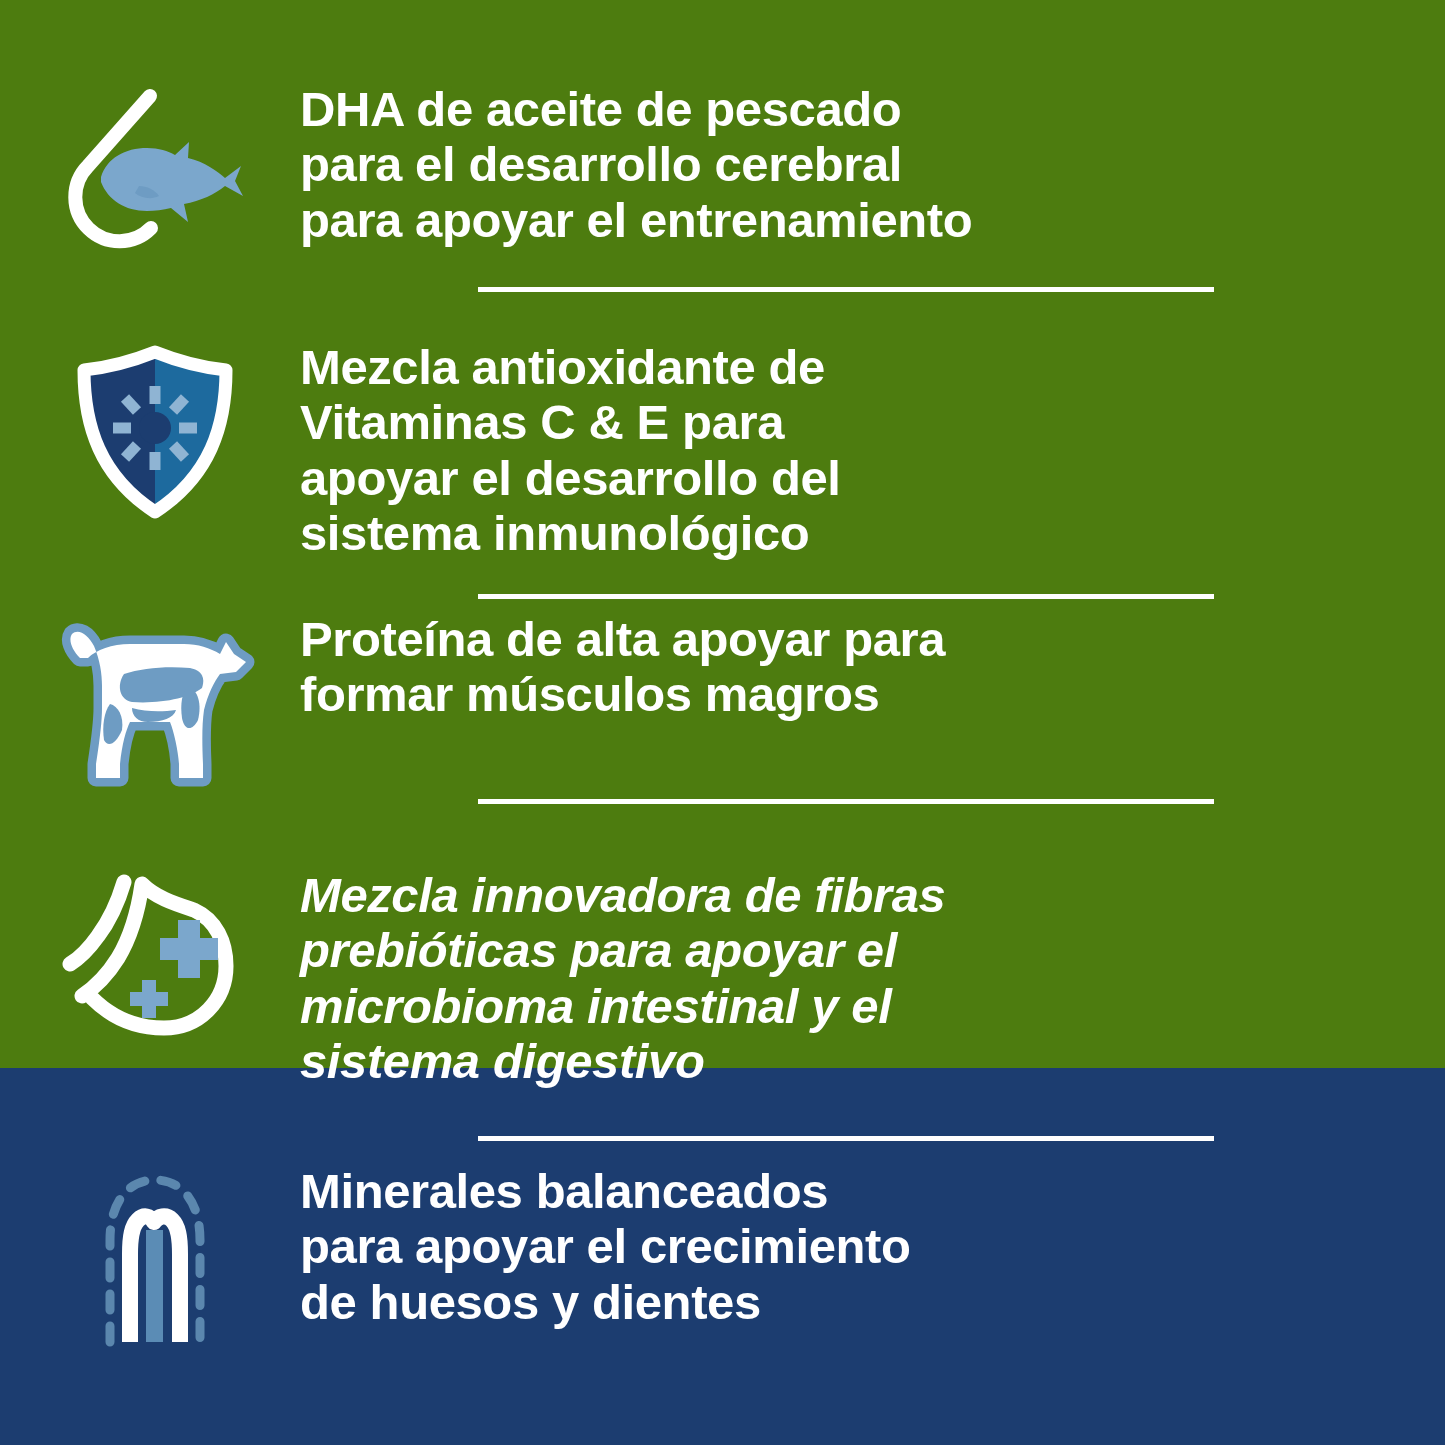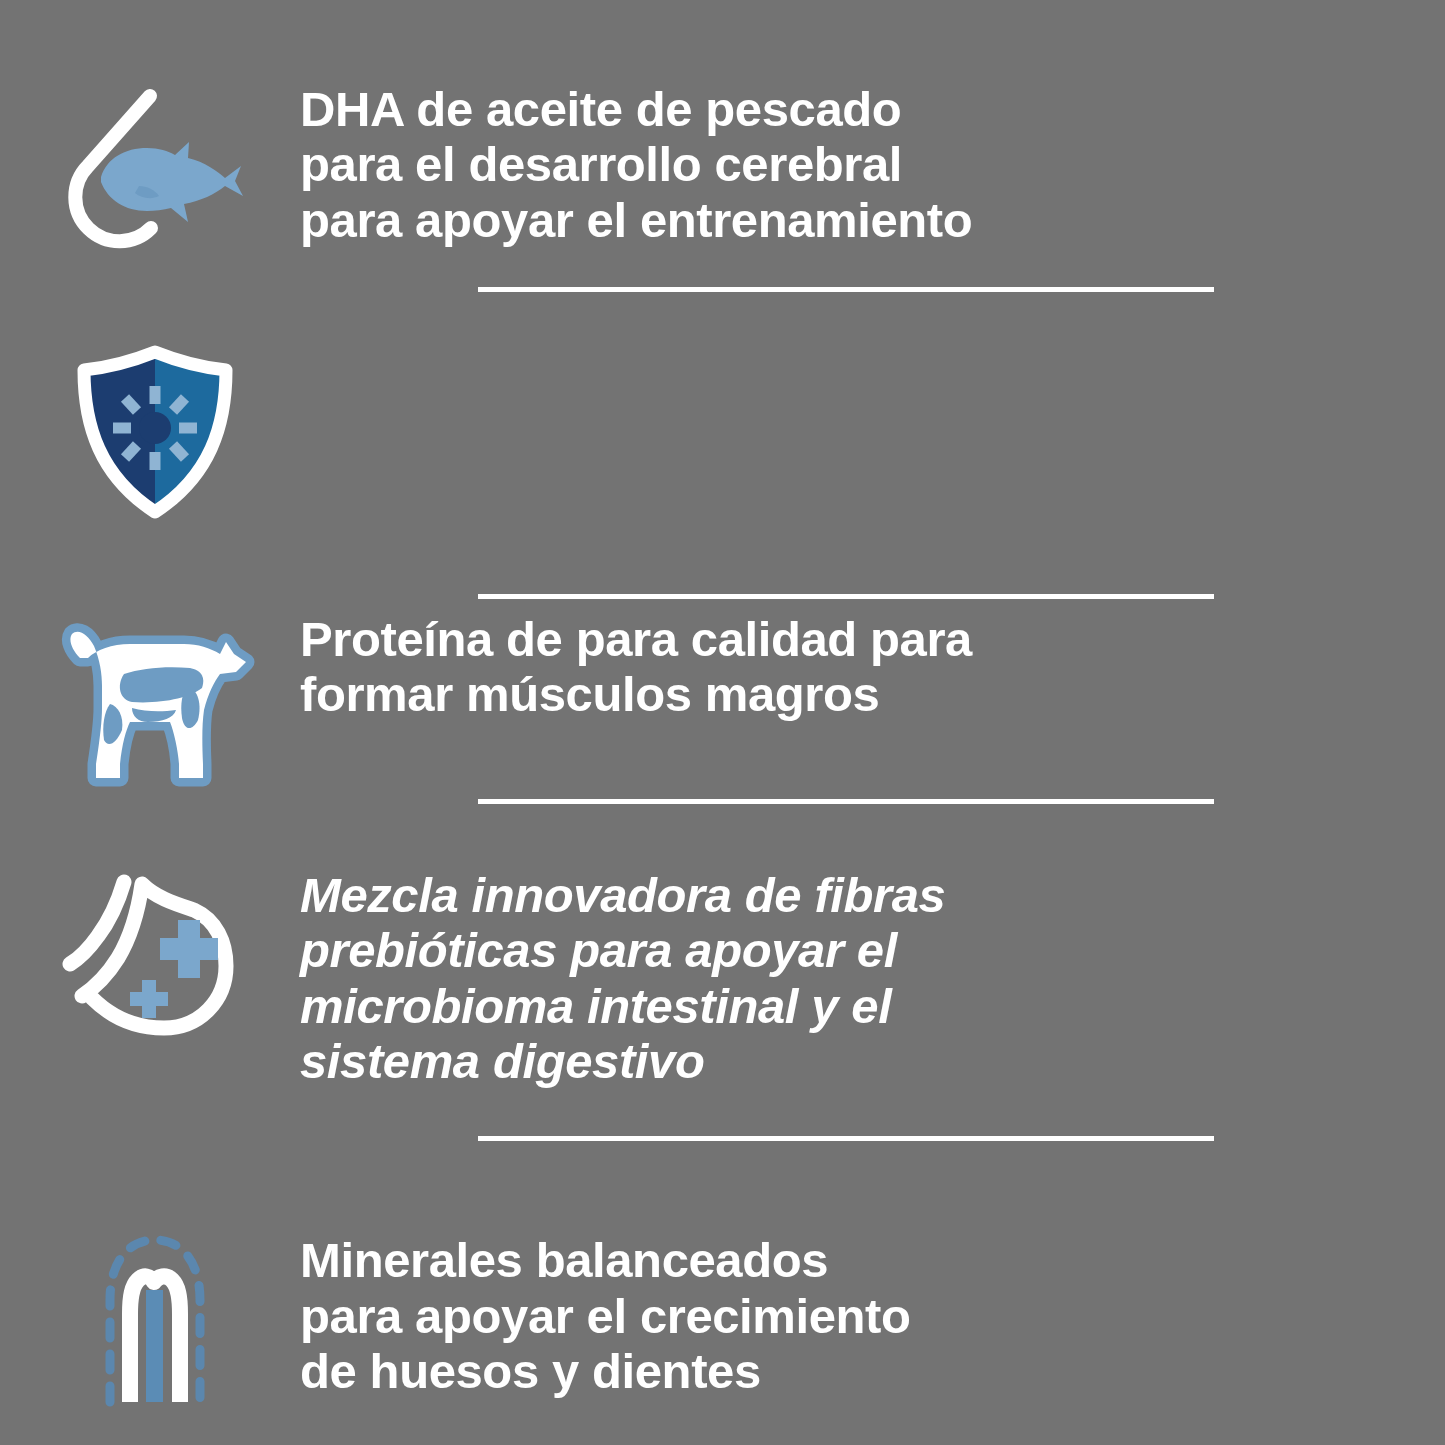--- a/index.html
+++ b/index.html
@@ -11,22 +11,22 @@
     width: 1445px;
     height: 1445px;
     background: #1c3d70;
     font-family: "Liberation Sans", sans-serif;
     overflow: hidden;
   }
 
   .panel {
     position: relative;
     width: 1445px;
-    height: 1445px;
-    background: #737373;
+    height: 1068px;
+    background: #4d7c0f;
     box-sizing: border-box;
   }
 
   .benefit-row {
     position: absolute;
     display: flex;
     align-items: flex-start;
     left: 0;
     width: 1445px;
   }
@@ -64,21 +64,21 @@
     width: 736px;
     height: 5px;
     background: #ffffff;
   }
 
   
   #row-1 { top: 82px; }
   #row-2 { top: 340px; }
   #row-3 { top: 612px; }
   #row-4 { top: 868px; font-style: italic; }
-  #row-5 { top: 1224px; align-items: center; }
+  #row-5 { top: 1164px; }
 
   #divider-1 { top: 287px; }
   #divider-2 { top: 594px; }
   #divider-3 { top: 799px; }
   #divider-4 { top: 1136px; }
 
   svg { display: block; }
 </style>
 </head>
 <body>
@@ -143,20 +143,26 @@
             <line x1="117" y1="118" x2="105" y2="105"></line>
             <line x1="87" y1="130" x2="87" y2="112"></line>
             <line x1="57" y1="118" x2="69" y2="105"></line>
             <line x1="45" y1="88" x2="63" y2="88"></line>
             <line x1="57" y1="58" x2="69" y2="71"></line>
           </g>
 
           <circle cx="87" cy="88" r="16" fill="#1c3d70"></circle>
         </svg>
       </span>
+    </div>
+    <div class="text-cell">
+      <p class="benefit-text">Mezcla antioxidante de
+Vitaminas C &amp; E para
+apoyar el desarrollo del
+sistema inmunológico</p>
     </div>
   </div>
   <div class="divider" id="divider-2"></div>
 
   <div class="benefit-row" id="row-3">
     <div class="icon-cell">
       <span>
         <svg width="210" height="180" viewBox="0 0 210 180">
 
           <path d="M30 46
@@ -201,21 +207,21 @@
           <path d="M60 92 C 68 94, 74 104, 72 118 C 66 132, 58 136, 54 128
                    C 52 114, 54 100, 60 92 Z" fill="#6e9cc3"></path>
           <path d="M138 74 C 148 78, 152 92, 148 108 C 142 120, 134 118, 132 106
                    C 130 92, 132 80, 138 74 Z" fill="#6e9cc3"></path>
           <path d="M82 96 C 96 100, 112 100, 126 98 C 124 106, 112 110, 98 110
                    C 88 110, 82 104, 82 96 Z" fill="#6e9cc3"></path>
         </svg>
       </span>
     </div>
     <div class="text-cell">
-      <p class="benefit-text">Proteína de para calidad para
+      <p class="benefit-text">Proteína de alta apoyar para
 formar músculos magros</p>
     </div>
   </div>
   <div class="divider" id="divider-3"></div>
 
   <div class="benefit-row" id="row-4">
     <div class="icon-cell">
       <span>
         <svg width="190" height="175" viewBox="0 0 190 175">
 

